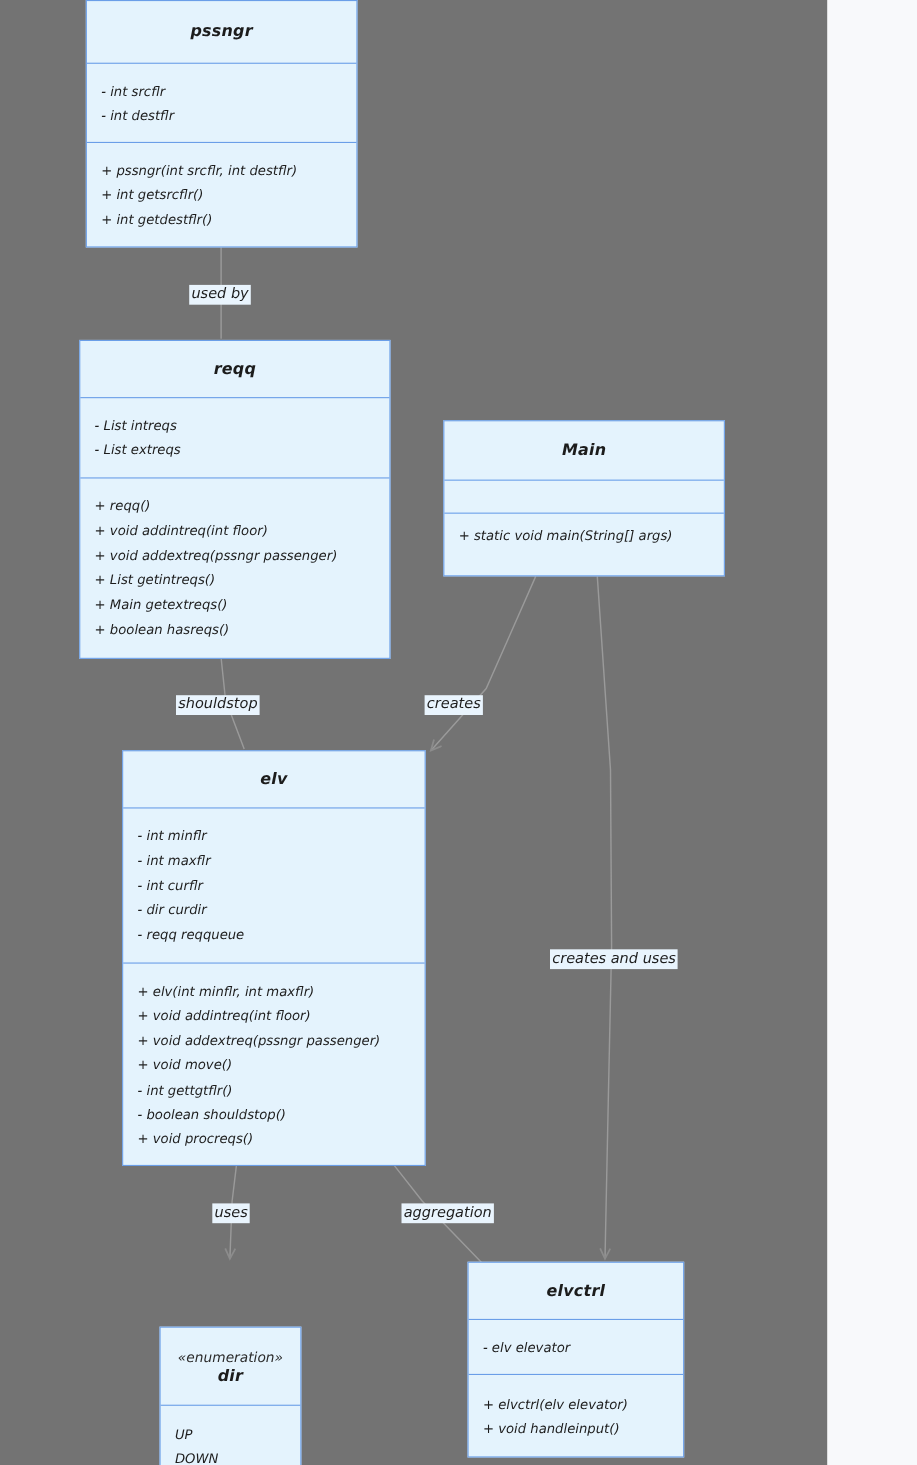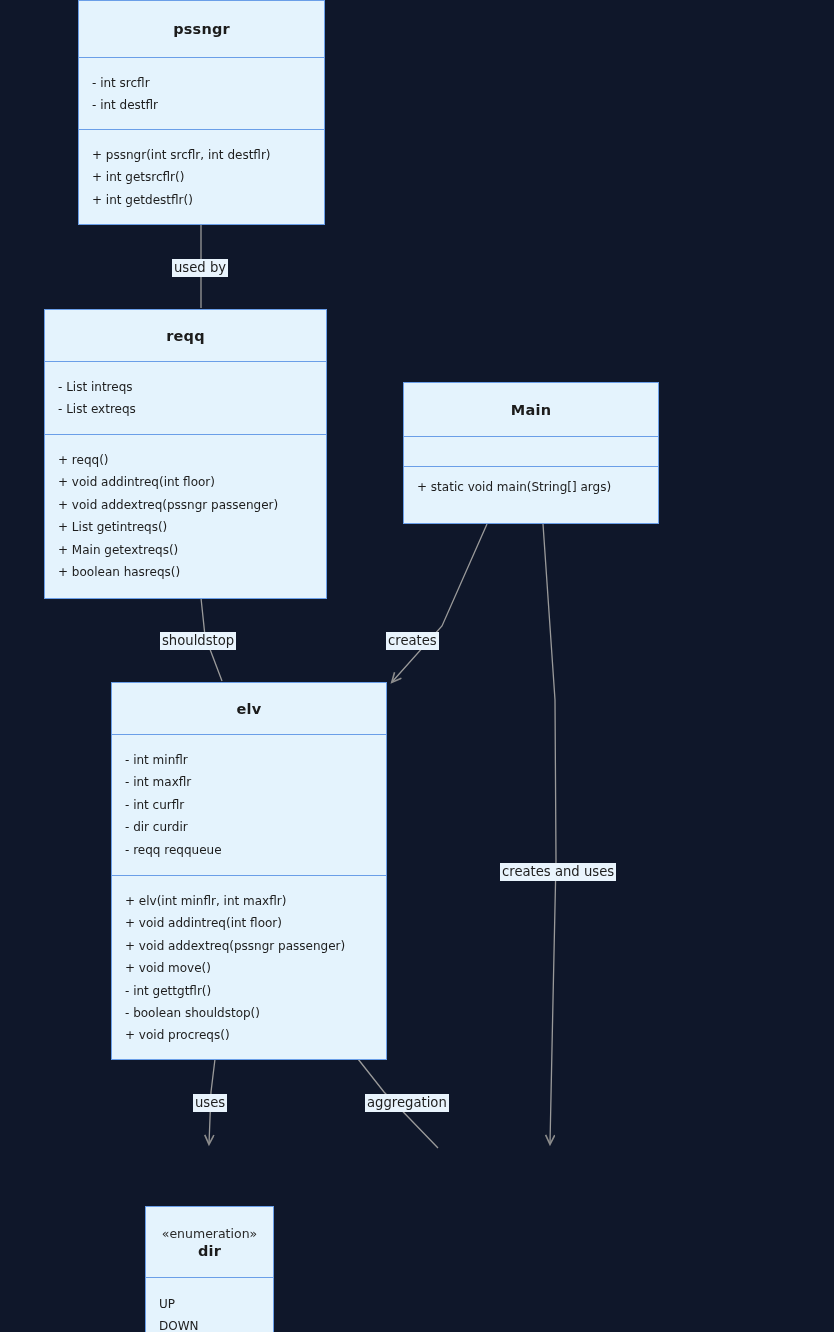--- a/index.html
+++ b/index.html
@@ -5,24 +5,25 @@
   html, body {
     margin: 0;
     padding: 0;
     background: #f8f9fb;
   }
   body {
     font-family: "DejaVu Sans", "Liberation Sans", sans-serif;
   }
   #canvas {
     position: relative;
-    width: 834px;
+    width: 752px;
     height: 1332px;
-    background: #0f172a;
+    background: #737373;
     overflow: hidden;
+    font-style: italic;
   }
   #edges {
     position: absolute;
     left: 0;
     top: 0;
     width: 834px;
     height: 1332px;
   }
   .uml-class {
     position: absolute;
@@ -118,21 +119,21 @@
     </div>
     <div class="compartment" style="height:95px;">
       <ul class="member-list">
         <li>+ pssngr(int srcflr, int destflr)</li>
         <li>+ int getsrcflr()</li>
         <li>+ int getdestflr()</li>
       </ul>
     </div>
   </div>
 
-  <div class="uml-class" style="left:44px; top:309px; width:283px; height:290px;">
+  <div class="uml-class" style="left:72px; top:309px; width:283px; height:290px;">
     <div class="compartment cls-title" style="height:51px;">
       <div class="cls-name">reqq</div>
     </div>
     <div class="compartment" style="height:73px;">
       <ul class="member-list">
         <li>- List intreqs</li>
         <li>- List extreqs</li>
       </ul>
     </div>
     <div class="compartment" style="height:164px;">
@@ -192,20 +193,36 @@
     </div>
     <div class="compartment" style="height:73px;">
       <ul class="member-list" style="padding-top:15px;">
         <li>UP</li>
         <li>DOWN</li>
       </ul>
     </div>
     <div class="compartment empty-compartment" style="height:32px;"></div>
   </div>
 
+  <div class="uml-class" style="left:425px; top:1147px; width:197px; height:178px;">
+    <div class="compartment cls-title" style="height:51px;">
+      <div class="cls-name">elvctrl</div>
+    </div>
+    <div class="compartment" style="height:50px;">
+      <ul class="member-list" style="padding-top:14px;">
+        <li>- elv elevator</li>
+      </ul>
+    </div>
+    <div class="compartment" style="height:76px;">
+      <ul class="member-list" style="padding-top:16px;">
+        <li>+ elvctrl(elv elevator)</li>
+        <li>+ void handleinput()</li>
+      </ul>
+    </div>
+  </div>
 
   <div class="edge-label" style="left:172px; top:259px;">used by</div>
   <div class="edge-label" style="left:160px; top:632px;">shouldstop</div>
   <div class="edge-label" style="left:386px; top:632px;">creates</div>
   <div class="edge-label" style="left:500px; top:863px;">creates and uses</div>
   <div class="edge-label" style="left:193px; top:1094px;text-align:right;">uses</div>
   <div class="edge-label" style="left:365px; top:1094px;">aggregation</div>
 
 </div>
 

